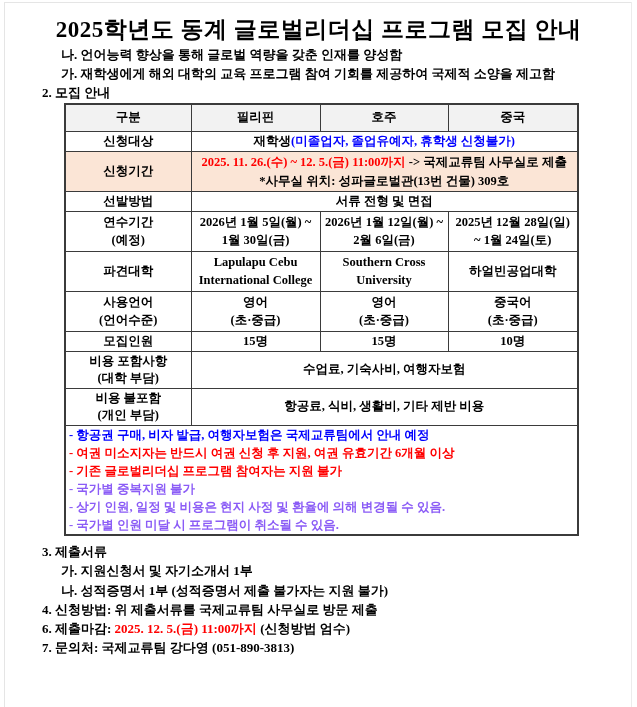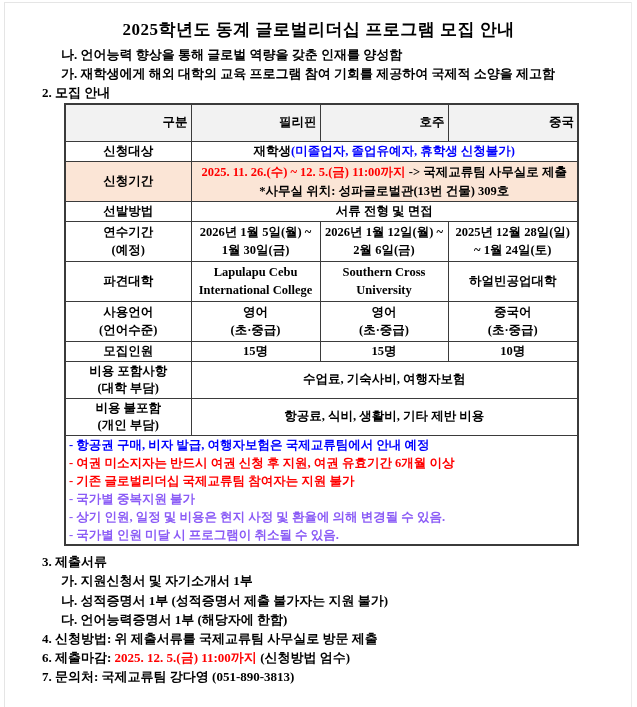--- a/index.html
+++ b/index.html
@@ -15,38 +15,38 @@
     width:637px;height:707px;background:#ffffff;color:#000;
     font-family:"Liberation Serif","DejaVu Serif",serif;
     font-weight:700;overflow:hidden;position:relative;
   }
   .edge-top{position:absolute;top:2px;left:4px;right:5px;height:1px;background:#e5e5e5;}
   .edge-left{position:absolute;top:2px;left:4px;bottom:0;width:1px;background:#e5e5e5;}
   .edge-right{position:absolute;top:2px;right:5px;bottom:0;width:1px;background:#ececec;}
 
   .doc-title{
     margin:15px 10px 0;text-align:center;
-    font-size:17px;line-height:30px;font-weight:700;letter-spacing:0.5px;
+    font-size:23px;line-height:30px;font-weight:700;letter-spacing:0.5px;
   }
   .content{padding:0 24px 0 42px;font-size:13px;}
   .line{margin:0;line-height:19.2px;white-space:nowrap;}
   .line.first{margin-top:13px;}
   .sub{padding-left:19px;}
 
   table.recruit{
     margin:0 0 0 22px;width:513px;
     border-collapse:collapse;table-layout:fixed;
     border:2px solid var(--border-col);
     font-size:12.5px;text-align:center;
   }
   table.recruit th,table.recruit td{
     border:1px solid var(--border-col);
     padding:0 3px;vertical-align:middle;font-weight:700;line-height:17.5px;
   }
-  table.recruit thead th{background:var(--header-bg);height:38px;text-align:right;}
+  table.recruit thead th{background:var(--header-bg);height:28px;}
   tr.r-single{height:20px;}
   tr.r-double{height:40px;}
   tr.r-cost{height:37px;}
   tr.row-period td{background:var(--period-bg);height:40px;line-height:19px;}
   .red{color:var(--accent-red);}
   .blue{color:var(--accent-blue);text-align:center;}
   .cell-line{display:block;}
   td.notes-cell{padding:3px 7px 4px;text-align:left;}
   .notes-cell p{margin:0;line-height:18px;white-space:nowrap;}
   .note--blue{color:var(--accent-blue);}
@@ -165,30 +165,29 @@
           <td>
             <span class="cell-line">비용 불포함</span>
             <span class="cell-line">(개인 부담)</span>
           </td>
           <td colspan="3">항공료, 식비, 생활비, 기타 제반 비용</td>
         </tr>
         <tr>
           <td class="notes-cell" colspan="4">
             <p class="note--blue">- 항공권 구매, 비자 발급, 여행자보험은 국제교류팀에서 안내 예정</p>
             <p class="note--red">- 여권 미소지자는 반드시 여권 신청 후 지원, 여권 유효기간 6개월 이상</p>
-            <p class="note--red">- 기존 글로벌리더십 국제교류팀 참여자는 지원 불가</p>
+            <p class="note--red">- 기존 글로벌리더십 프로그램 참여자는 지원 불가</p>
             <p class="note--black">- 국가별 중복지원 불가</p>
             <p class="note--black">- 상기 인원, 일정 및 비용은 현지 사정 및 환율에 의해 변경될 수 있음.</p>
             <p class="note--black">- 국가별 인원 미달 시 프로그램이 취소될 수 있음.</p>
           </td>
         </tr>
       </tbody>
     </table>
 
     <p class="line footer-start">3. 제출서류</p>
     <p class="line sub">가. 지원신청서 및 자기소개서 1부</p>
     <p class="line sub">나. 성적증명서 1부 (성적증명서 제출 불가자는 지원 불가)</p>
-    <p class="line sub">다. 언어능력증명서 1부 (해당자에 한함)</p>
     <p class="line">4. 신청방법: 위 제출서류를 국제교류팀 사무실로 방문 제출</p>
     <p class="line"><span>6. 제출마감: </span><span class="red">2025. 12. 5.(금) 11:00까지</span><span> (신청방법 엄수)</span></p>
     <p class="line">7. 문의처: 국제교류팀 강다영 (051-890-3813)</p>
   </div>
 </div>
 
 </body></html>

